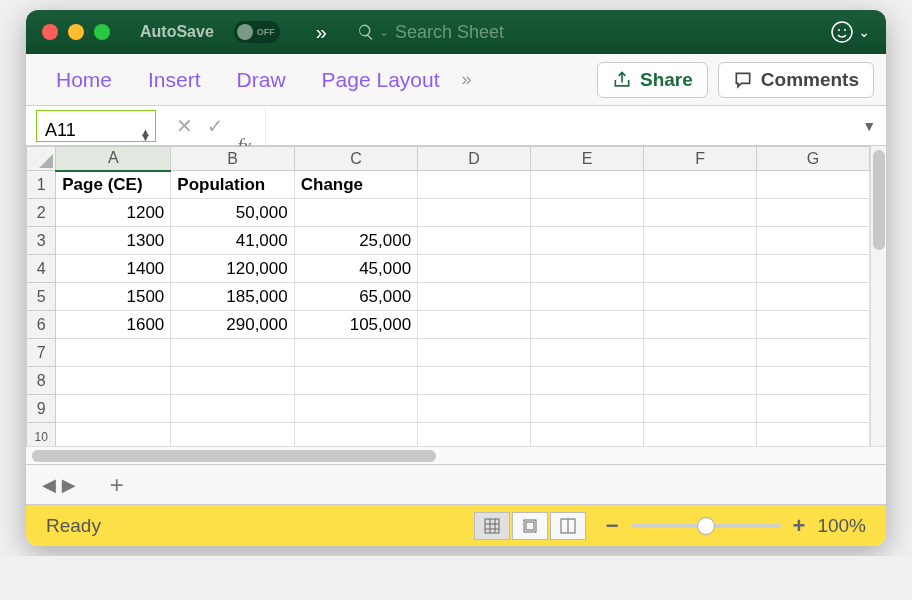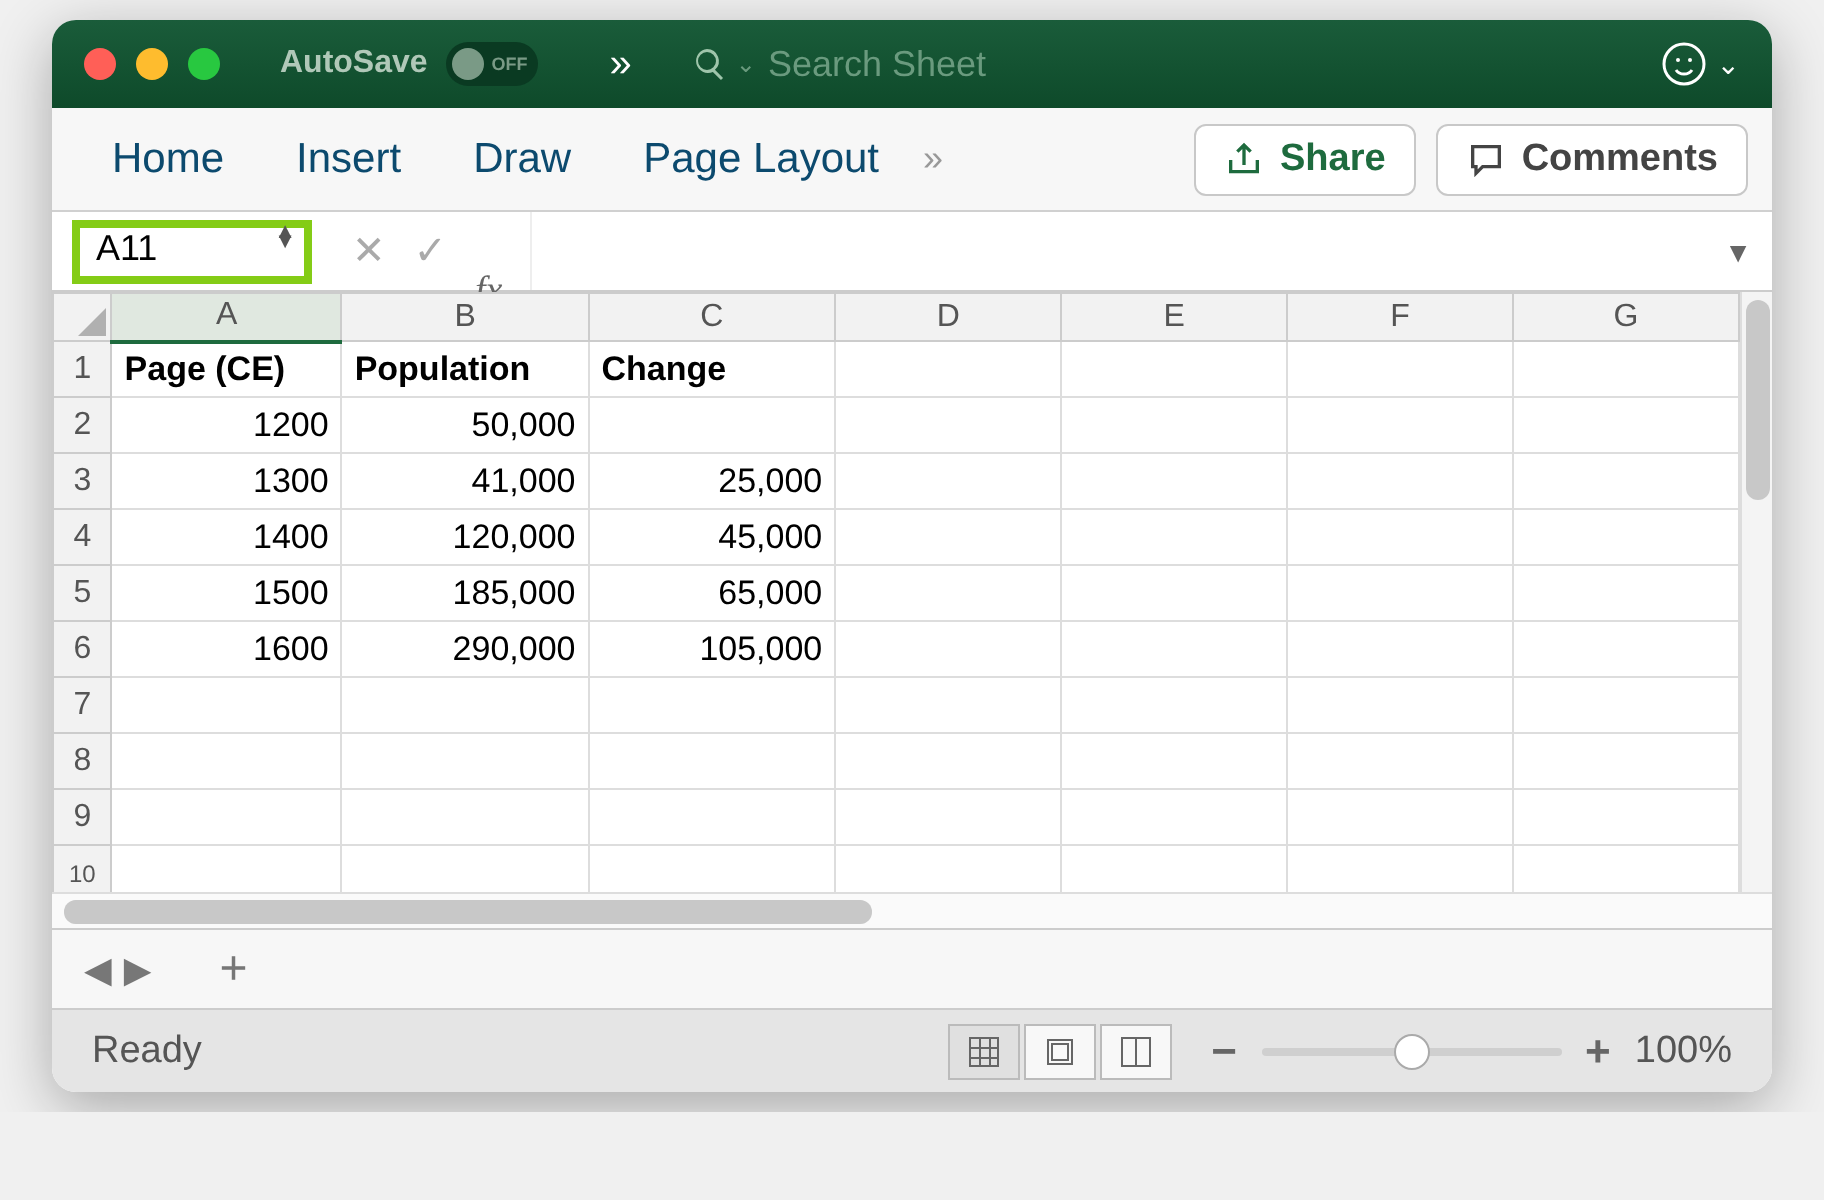--- a/index.html
+++ b/index.html
@@ -4,40 +4,40 @@
 <style>
   * { box-sizing: border-box; margin: 0; padding: 0; font-family: -apple-system, "Segoe UI", Arial, sans-serif; }
   body { background: #f0f0f0; display: flex; justify-content: center; padding: 10px; }
   .window { width: 860px; background: #fff; border-radius: 12px; box-shadow: 0 8px 30px rgba(0,0,0,0.3); overflow: hidden; }
   .titlebar { background: linear-gradient(#1a5c3a,#0e4a2a); height: 44px; display: flex; align-items: center; padding: 0 16px; color: #fff; }
   .traffic { display: flex; gap: 10px; margin-right: 30px; }
   .dot { width: 16px; height: 16px; border-radius: 50%; }
   .dot.red { background: #ff5f57; }
   .dot.yellow { background: #febc2e; }
   .dot.green { background: #28c840; }
-  .autosave { display: flex; align-items: center; gap: 9px; color: #b0c8b8; font-size: 16px; font-weight:600; }
+  .autosave { display: flex; align-items: center; gap: 20px; color: #b0c8b8; font-size: 16px; font-weight:600; }
   .toggle { width: 46px; height: 22px; background: #0a3a22; border-radius: 11px; position: relative; display:flex; align-items:center; }
   .toggle::before { content:""; width: 16px; height: 16px; background: #7a9a86; border-radius: 50%; position: absolute; left: 3px; }
   .toggle-off { font-size: 9px; color: #7a9a86; position:absolute; right:5px; }
   .tb-icons { display: flex; gap: 16px; margin-left: 20px; align-items:center; }
   .search { flex: 1; margin-left: 30px; display: flex; align-items: center; color: #6a9a7e; font-size: 18px; }
   .search svg { width: 18px; height: 18px; fill: #9fc5ab; margin-right: 4px; }
   .search .chev { font-size: 12px; }
   .smiley { margin-left: auto; display:flex; align-items:center; gap:4px; }
   .smiley svg { width: 24px; height: 24px; stroke: #fff; fill: none; stroke-width:1.5; }
   .smiley .chev { color:#fff; font-size:14px; }
   .ribbon { background: #f7f7f7; border-bottom: 1px solid #d0d0d0; height: 52px; display: flex; align-items: center; padding: 0 12px; }
-  .ribbon-tab { font-size: 21px; color: #0c4a6e; padding: 0 18px; cursor: pointer; }
+  .ribbon-tab { font-size: 21px; color: #8b5cf6; padding: 0 18px; cursor: pointer; }
   .ribbon-more { color: #999; font-size: 18px; margin-left: 4px; }
   .ribbon-spacer { flex: 1; }
   .ribbon-btn { border: 1.5px solid #c8c8c8; border-radius: 6px; background:#fff; padding: 6px 14px; font-size: 19px; font-weight:600; color: #1e6b3e; display: flex; align-items:center; gap:8px; margin-left:10px; cursor:pointer; }
   .ribbon-btn.comments { color:#444; }
   .ribbon-btn svg { width:20px; height:20px; }
   .formula-row { display:flex; align-items:center; height:40px; border-bottom:1px solid #ccc; background:#fff; }
-  .name-box { width:120px; border:4px solid #84cc16; height:32px; margin:0 6px 0 10px; display:flex; align-items:flex-start; padding:0 8px; font-size:18px; position:relative; }
+  .name-box { width:120px; border:1px solid #84cc16; height:32px; margin:0 6px 0 10px; display:flex; align-items:flex-end; padding:0 8px; font-size:18px; position:relative; }
   .name-spin { position:absolute; right:4px; display:flex; flex-direction:column; line-height:0.5; font-size:11px; color:#555; }
   .fx-btns { display:flex; gap:14px; padding:0 14px; color:#aaa; font-size:20px; align-items:center; }
   .fx-btns .fx { color:#666; font-style:italic; font-family: Georgia, serif; font-size:19px;margin-top:41px; }
   .formula-bar { flex:1; border-left:1px solid #eee; height:100%; display:flex; align-items:center; padding:0 10px; }
   .formula-expand { color:#666; padding:0 10px; font-size:14px; }
   .grid-area { display:flex; background:#fff; height:300px; position:relative; }
   .grid-main { flex:1; overflow:hidden; }
   table.sheet { border-collapse: collapse; width:100%; }
   .colhdr th, .rowhdr { background:#f2f2f2; border:1px solid #ccc; font-weight:normal; color:#555; font-size:16px; text-align:center; }
   .colhdr th { height:24px; }
@@ -52,21 +52,21 @@
   .vscroll { width:16px; background:#f4f4f4; border-left:1px solid #ddd; position:relative; }
   .vthumb { position:absolute; top:4px; left:2px; width:12px; height:100px; background:#c8c8c8; border-radius:6px; }
   .hscroll-row { height:18px; border-top:1px solid #ddd; display:flex; align-items:center; background:#fafafa; }
   .hscroll-track { flex:0 0 47%; height:12px; background:#e8e8e8; border-radius:6px; margin-left:6px; position:relative; }
   .hthumb { position:absolute; left:0; top:0; height:12px; width:100%; background:#c8c8c8; border-radius:6px; }
   .tabs-row { height:40px; display:flex; align-items:center; border-top:1px solid #ccc; background:#f7f7f7; }
   .tab-nav { display:flex; gap:6px; padding:0 16px; color:#777; font-size:18px; }
   .tab-nav span { cursor:pointer; }
   .sheet-tab { background:#fff; border:1px solid #ccc; border-bottom:none; border-radius:4px 4px 0 0; padding:5px 22px 7px; font-size:18px; color:#1e6b3e; font-weight:600; margin-top:4px; }
   .tab-add { padding:0 18px; color:#777; font-size:24px; cursor:pointer; }
-  .status-bar { height:42px; background:#e5e5e5; border-top:1px solid #ccc; display:flex; align-items:center; padding:0 20px; font-size:19px; color:#555; }
+  .status-bar { height:42px; background:#fde047; border-top:1px solid #ccc; display:flex; align-items:center; padding:0 20px; font-size:19px; color:#555; }
   .status-bar .views { margin-left:auto; display:flex; gap:2px; }
   .view-btn { width:36px; height:28px; border:1px solid #bbb; display:flex; align-items:center; justify-content:center; color:#666; background:#f8f8f8; }
   .view-btn.active { background:#e0e0e0; }
   .zoom { display:flex; align-items:center; gap:12px; margin-left:20px; }
   .zoom-track { width:150px; height:4px; background:#cfcfcf; border-radius:2px; position:relative; }
   .zoom-thumb { width:18px; height:18px; background:#fff; border:1px solid #aaa; border-radius:50%; position:absolute; top:-7px; left:66px; }
   .zoom-sign { font-size:22px; font-weight:bold; color:#666; cursor:pointer; }
 </style>
 </head>
 <body>

